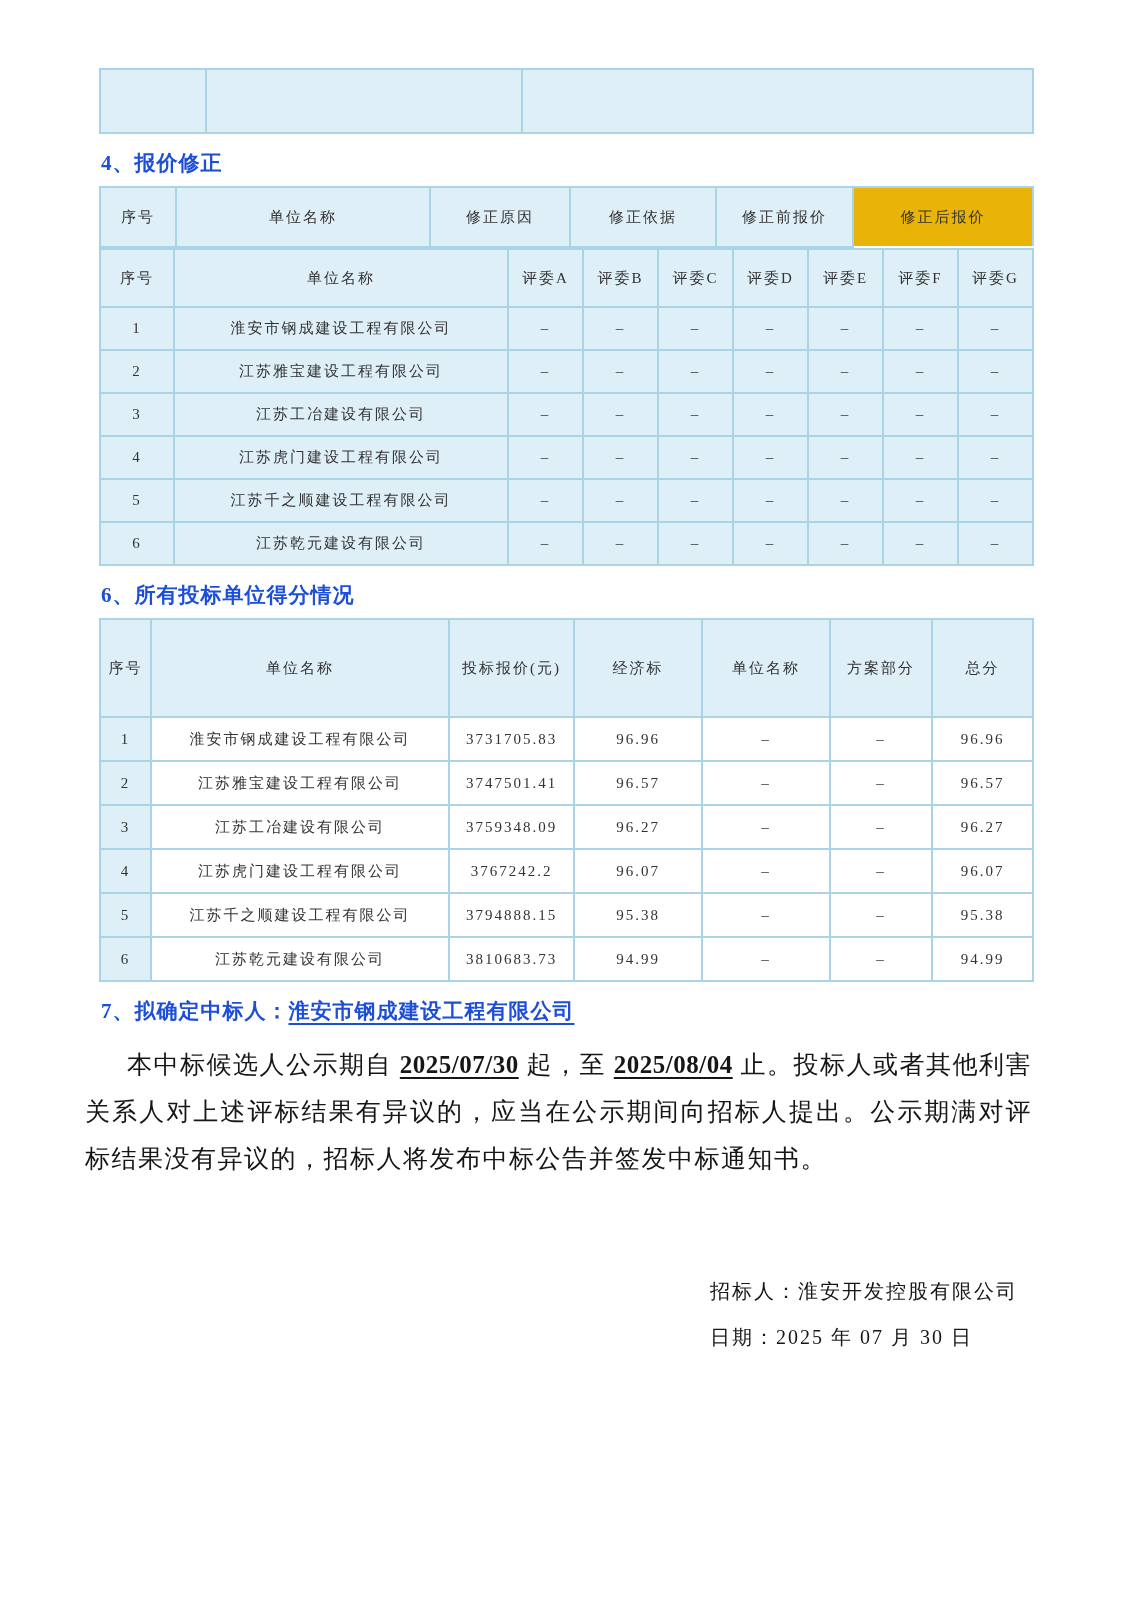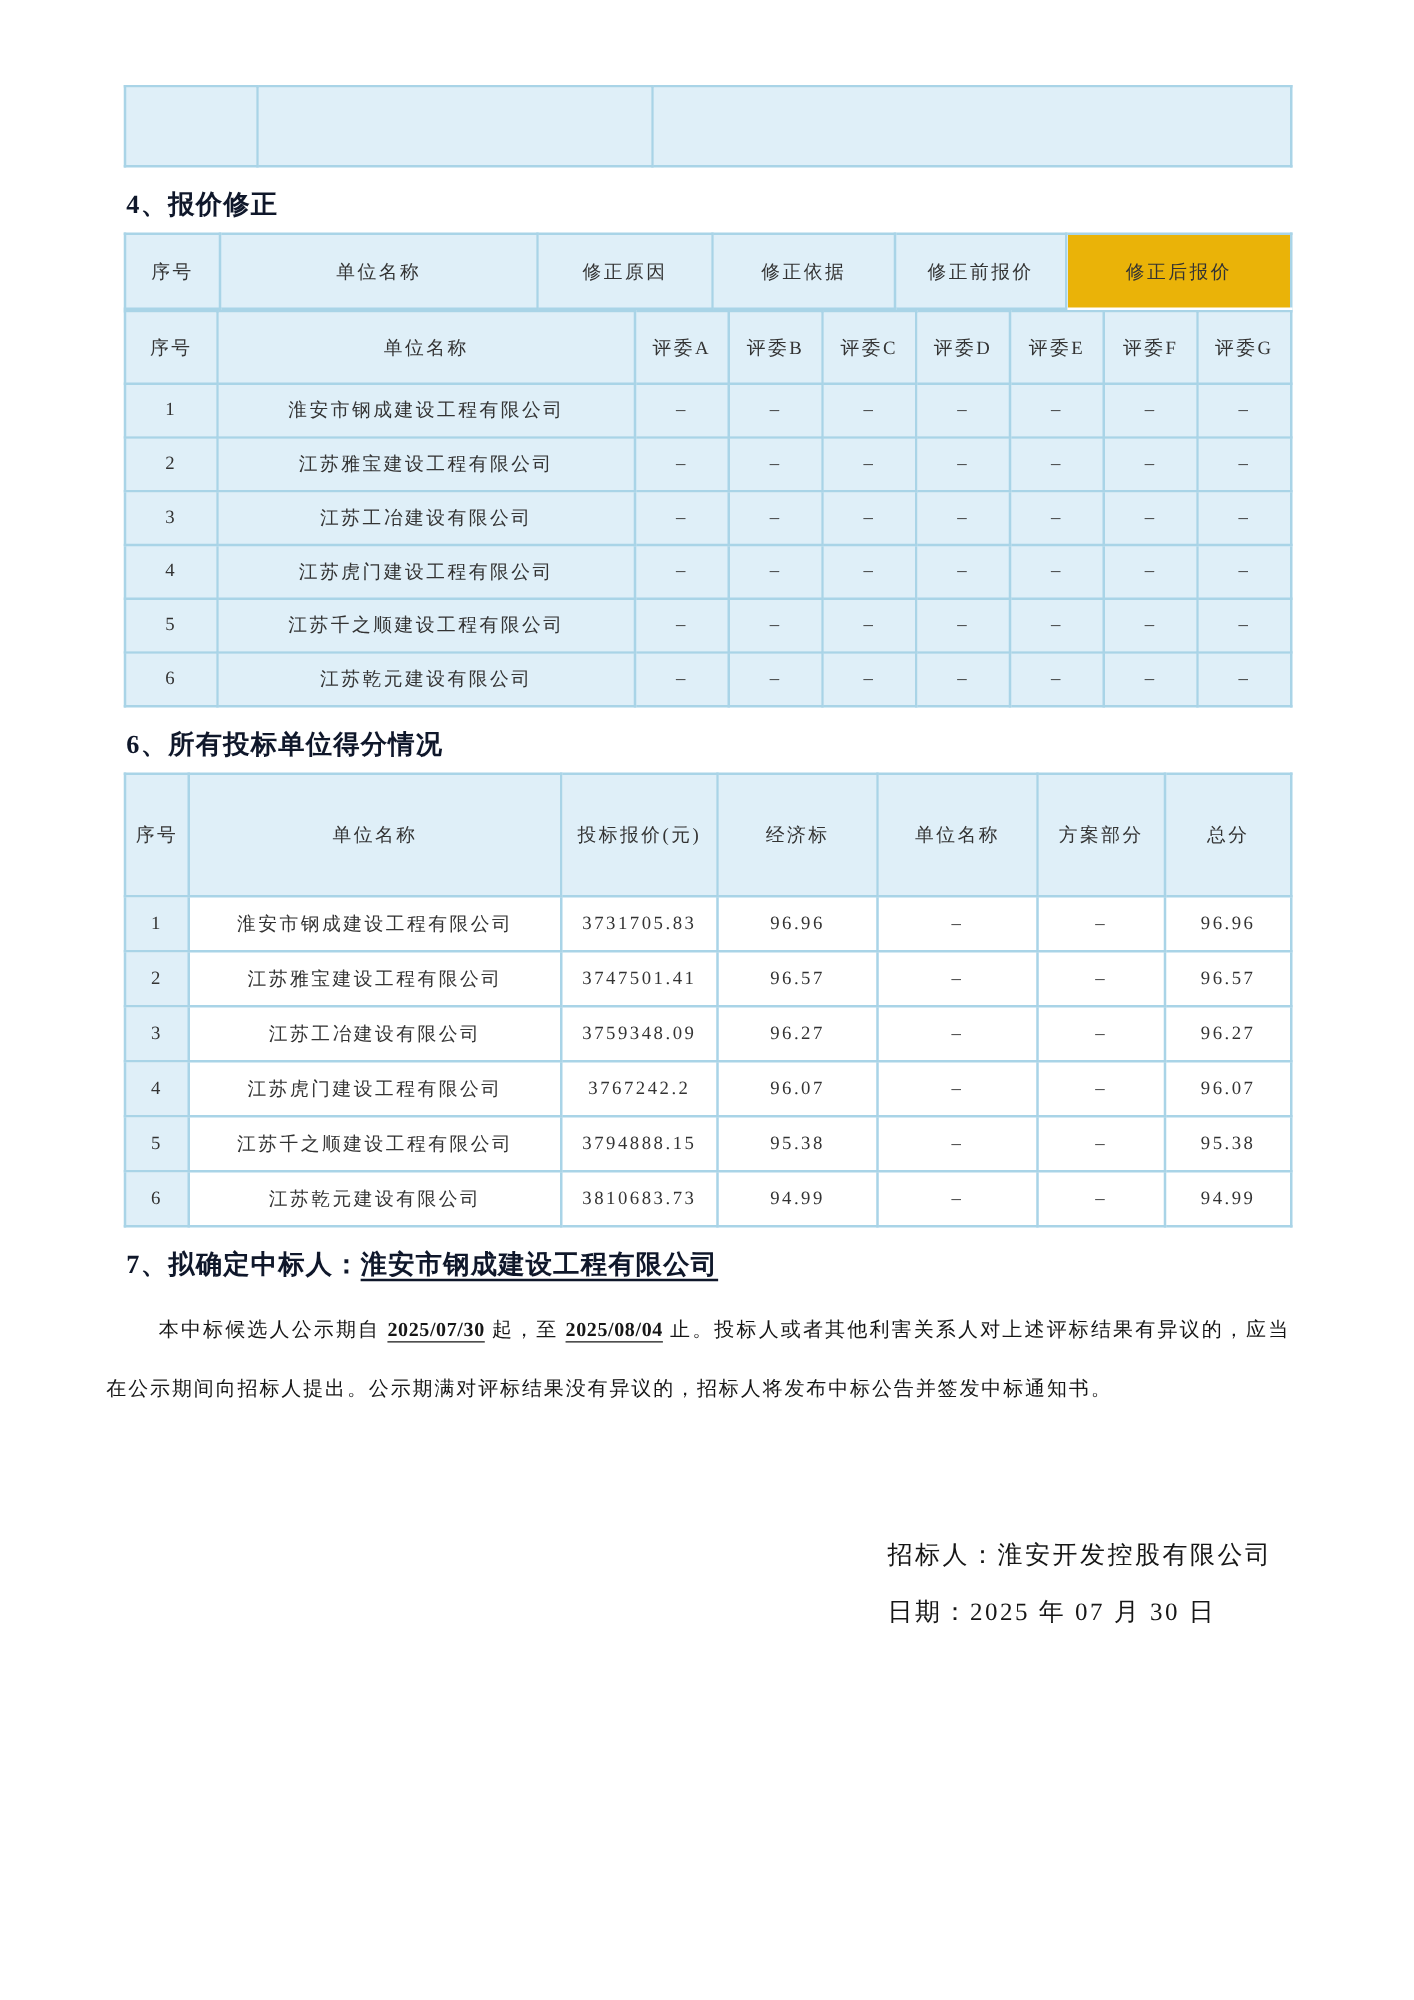--- a/index.html
+++ b/index.html
@@ -44,34 +44,34 @@
   .t6 tbody td { height: 44px; background: #ffffff; }
   .t6 tbody td.c-no { background: #dfeff8; }
   td.c-no { font-size: 17px; color: #2b2b2b; letter-spacing: 0; }
   td.c-name { letter-spacing: 3px; }
   td.c-num { font-size: 16px; letter-spacing: 1px; }
   td.c-dash { color: #444; letter-spacing: 0; }
   
   h2.sec {
     font-size: 21px;
     font-weight: bold;
-    color: #0f172a;
+    color: #1d4ed8;
     letter-spacing: 1px;
     margin: 15px 0 9px 2px;
   }
   h2.h7 { }
   .winner {
     text-decoration: underline;
     text-underline-offset: 5px;
   }
   
   p.notice {
     width: 947px;
     margin: 16px 0 0 -14px;
-    font-size: 16px;
+    font-size: 25px;
     line-height: 47px;
     text-align: justify;
     text-indent: 42px;
     letter-spacing: 1.5px;
     color: #161616;
   }
   p.notice .date {
     font-weight: bold;
     text-decoration: underline;
     text-underline-offset: 4px;

